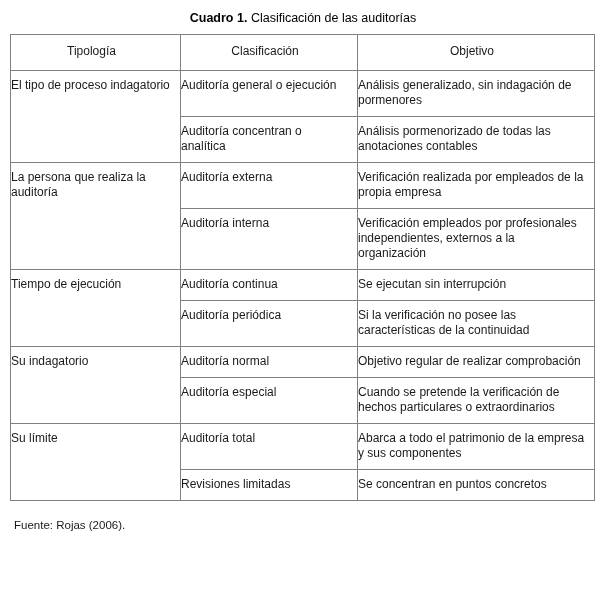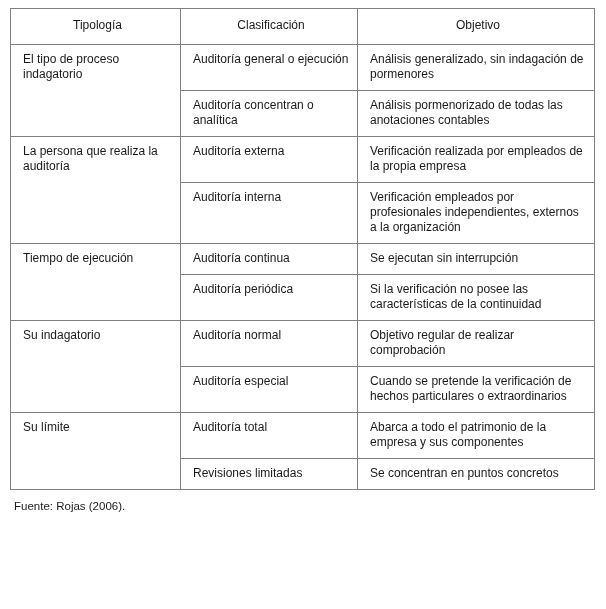--- a/index.html
+++ b/index.html
@@ -39,46 +39,49 @@
     color: #1a1a1a;
   }
   table.audit-table col.c1 { width: 170px; }
   table.audit-table col.c2 { width: 177px; }
   table.audit-table col.c3 { width: 237px; }
 
   table.audit-table td,
   table.audit-table th {
     border: 1px solid #808080;
     vertical-align: top;
-    padding: 7px 8px 8px 12px;
+    padding: 7px 8px 8px 0;
     line-height: 15px;
     font-weight: normal;
     text-align: left;
     margin-left: 44px;
   }
   table.audit-table thead th {
     text-align: center;
     padding-top: 9px;
     padding-bottom: 11px;
   }
   td.cat-cell {
     vertical-align: top;
   }
   .source {
     font-size: 11.5px;
-    margin-top: 10px;
+    margin-top: 18px;
     padding-left: 4px;
     color: #1a1a1a;
   }
 </style>
 </head>
 <body>
 
 <div class="page">
 
+  <div class="caption">
+    <span class="caption-strong">Cuadro 1.</span><span> Clasificación de las auditorías</span>
+  </div>
 
   <table class="audit-table">
     <colgroup>
       <col class="c1">
       <col class="c2">
       <col class="c3">
     </colgroup>
     <thead>
       <tr>
         <th>Tipología</th>

